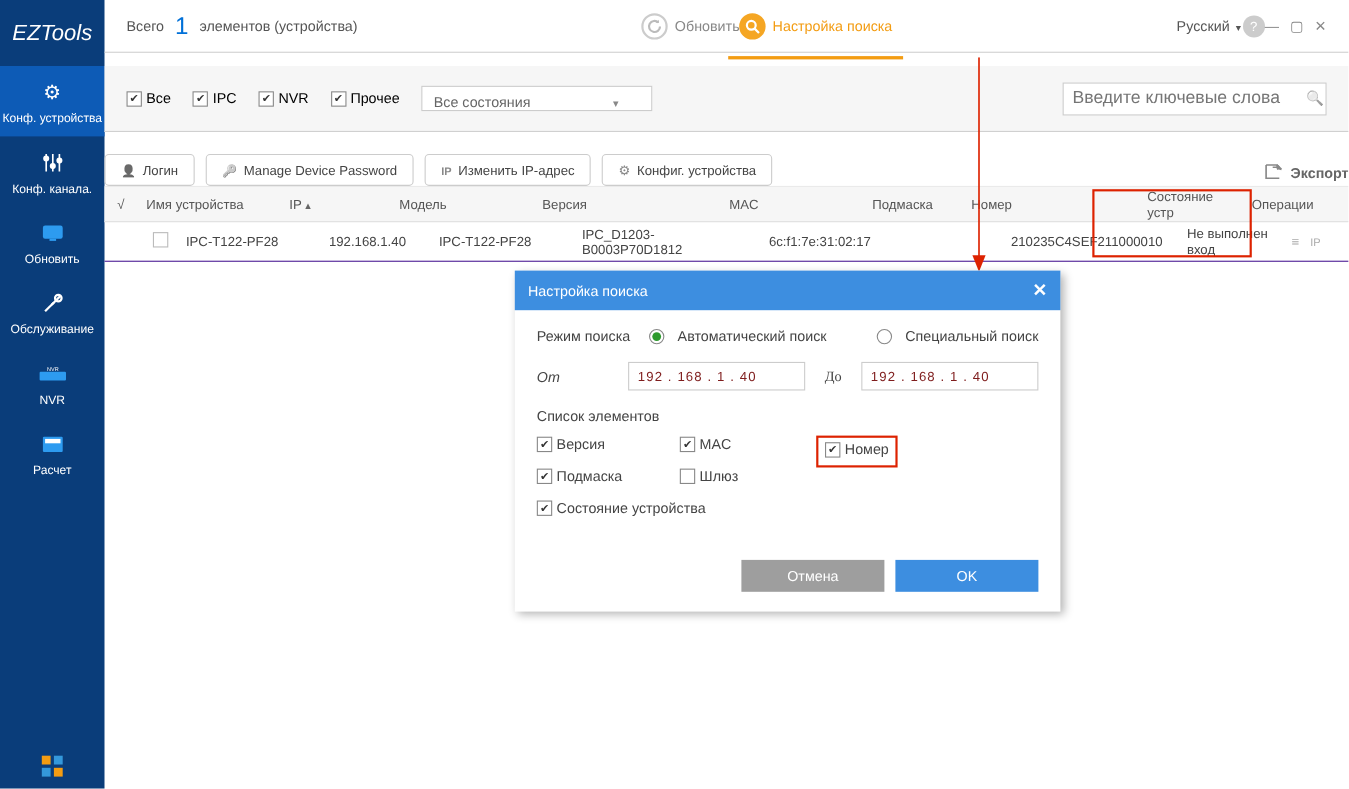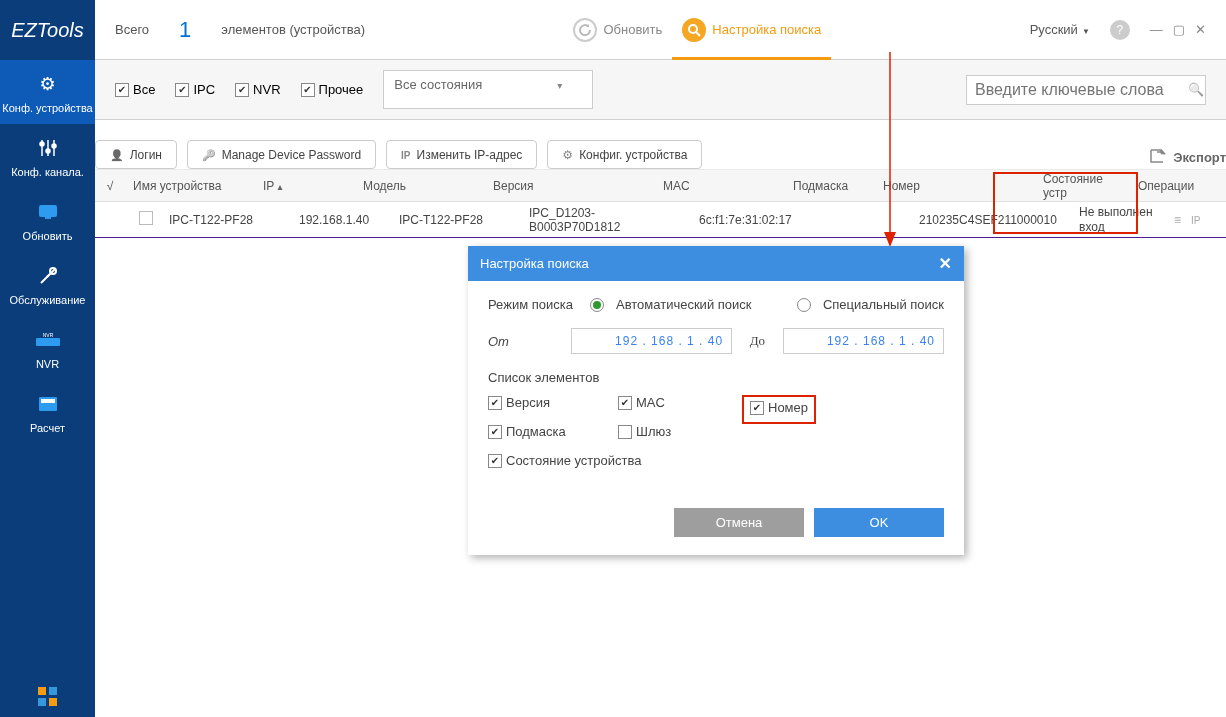--- a/index.html
+++ b/index.html
@@ -12,38 +12,38 @@
 .side-item.active { background: #0d5bb6; }
 .side-icon { width: 28px; height: 28px; display: flex; align-items: center; justify-content: center; margin-bottom: 4px; font-size: 18px; }
 .side-grid { position: absolute; bottom: 10px; left: 0; width: 95px; display: flex; justify-content: center; }
 .side-grid-icon { width: 20px; height: 20px; display: grid; grid-template-columns: 1fr 1fr; gap: 2px; }
 .side-grid-icon span { background: #f39c12; width: 8px; height: 8px; }
 .side-grid-icon span:nth-child(2){ background:#3498db; }
 .side-grid-icon span:nth-child(3){ background:#3498db; }
 .side-grid-icon span:nth-child(4){ background:#f39c12; }
 
 
-.header { position: absolute; left: 95px; top: 0; right: 0; height: 60px; border-bottom: 1px solid #d0d0d0; display: flex; align-items: center; padding: 0 20px; gap: 20px; font-size: 13px; color: #555; }
+.header { position: absolute; left: 95px; top: 0; right: 0; height: 48px; border-bottom: 1px solid #d0d0d0; display: flex; align-items: center; padding: 0 20px; font-size: 13px; color: #555; }
 .header .count { color: #0070d8; font-size: 22px; font-weight: 500; margin: 0 10px; }
 .header-spacer { flex: 1; }
 .header-btn { display: flex; align-items: center; gap: 6px; color: #888; cursor: pointer; }
 .header-btn.orange { color: #f39c12; position:relative;}
 .header-btn.orange::after{ content:''; position:absolute; bottom:-18px; left:-10px; right:-10px; height:3px; background:#f39c12;}
 .circle-icon { width: 24px; height: 24px; border-radius: 50%; display: flex; align-items: center; justify-content: center; }
 .circle-icon.gray { border: 2px solid #ccc; }
 .circle-icon.orange { background: #f5a623; color: #fff; }
 .lang { display: flex; align-items: center; gap: 4px; color: #555; }
 .help-icon { width: 20px; height: 20px; border-radius: 50%; background: #ccc; color: #fff; display: flex; align-items: center; justify-content: center; font-size: 12px; }
 .win-controls { display: flex; gap: 10px; color: #888; }
 
 
 .filter-bar { position: absolute; left: 95px; top: 60px; right: 0; height: 60px; background: #f6f6f6; border-bottom: 1px solid #d0d0d0; display: flex; align-items: center; padding: 0 20px; gap: 20px; font-size: 13px; }
 .chk { display: flex; align-items: center; gap: 4px; }
 .chk-box { width: 14px; height: 14px; border: 1px solid #888; background: #fff; display: flex; align-items: center; justify-content: center; font-size: 10px; color: #333; }
-.status-select { border: 1px solid #ccc; background: #fff; padding: 6px 30px 16px 10px; width: 210px; display:flex; justify-content:space-between; align-items:center; color:#666; }
+.status-select { border: 1px solid #ccc; background: #fff; padding: 6px 30px 0 10px; width: 210px; display:flex; justify-content:space-between; align-items:center; color:#666; }
 .search-box { margin-left: auto; border: 1px solid #ccc; background: #fff; width: 240px; padding: 5px 8px; display: flex; align-items: center; gap: 6px; color:#aaa;}
 .search-box input { border:none; outline:none; flex:1; font-size:16px; color:#737373; }
 
 
 .toolbar { position: absolute; left: 95px; top: 120px; right: 0; height: 50px; display: flex; align-items: flex-end; padding: 0 0; gap: 10px; border-bottom: 1px solid #eaeaea; }
 .tool-btn { border: 1px solid #ccc; background: #fff; border-radius: 4px; padding: 6px 14px; display: flex; align-items: center; gap: 6px; font-size: 12px; color: #444; cursor:pointer;}
 .tool-btn .ico { color:#888; font-size:13px; }
 .export { margin-left: auto; display: flex; align-items: center; gap: 6px; color: #666; font-size: 13px; font-weight: bold; }
 
 
@@ -68,21 +68,21 @@
 
 
 .dialog { position: absolute; left: 468px; top: 246px; width: 496px; background: #fff; box-shadow: 3px 3px 8px rgba(0,0,0,0.3); z-index: 20; font-size: 13px; }
 .dlg-title { background: #3d8ee0; color: #fff; padding: 8px 12px; display: flex; justify-content: space-between; align-items:center; }
 .dlg-close { cursor:pointer; font-size:16px; font-weight:bold;}
 .dlg-body { padding: 16px 20px; color:#444;}
 .dlg-row { display: flex; align-items: center; margin-bottom: 16px; gap: 12px; }
 .radio { width: 14px; height: 14px; border-radius: 50%; border: 1px solid #888; display:inline-flex; align-items:center; justify-content:center;}
 .radio.on::after { content:''; width:8px; height:8px; border-radius:50%; background:#2e9a2e; }
 .dlg-label { width: 80px; font-style: italic; }
-.ip-input { border:1px solid #ccc; padding:5px 8px; width:180px; color:#3b82f6; letter-spacing:1px; font-size:12px;text-align:right;}
+.ip-input { border:1px solid #ccc; padding:5px 8px; width:180px; color:#7f1d1d; letter-spacing:1px; font-size:12px;}
 .dlg-sect { margin: 12px 0 10px; color:#444;}
 .chk-grid { display:flex; flex-wrap:wrap; gap: 0; }
 .chk-grid .chk { width: 130px; margin-bottom: 14px; }
 .hl-box { border:2px solid #d20; padding: 3px 6px; margin-left:-6px; margin-right:10px;}
 .dlg-foot { display:flex; justify-content:flex-end; gap:10px; padding: 10px 20px 18px;}
 .dlg-btn { width: 130px; padding: 7px 0; text-align:center; color:#fff; font-size:13px; cursor:pointer;}
 .dlg-btn.ok { background:#3d8ee0; }
 .dlg-btn.cancel { background:#9e9e9e; }
 
 

